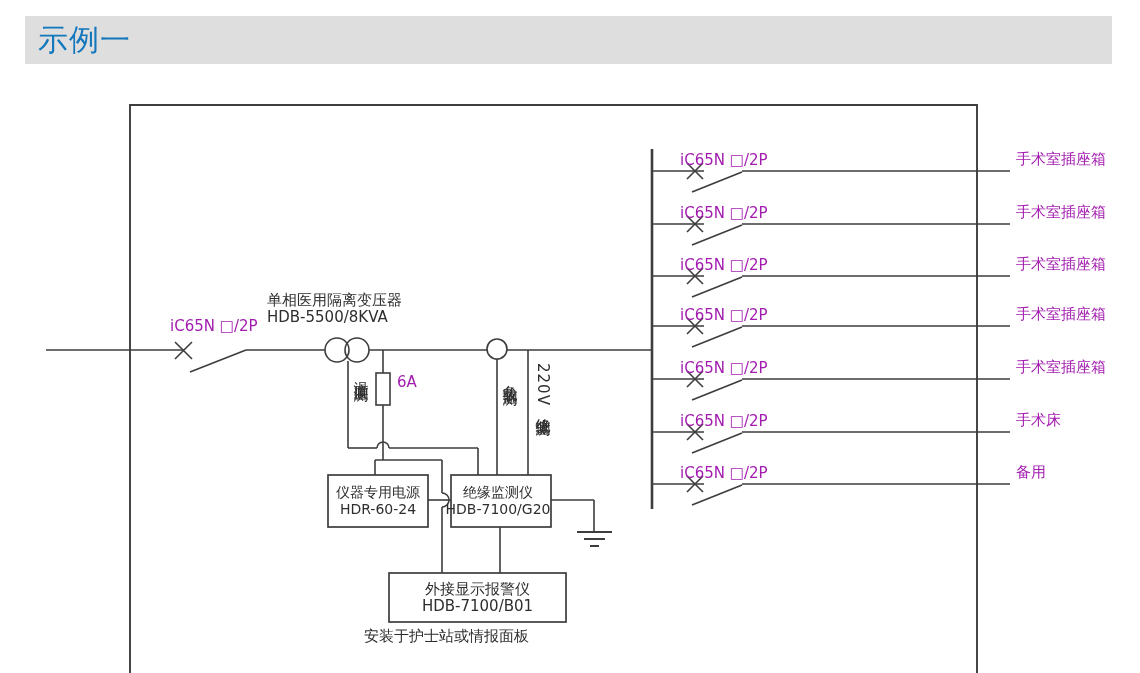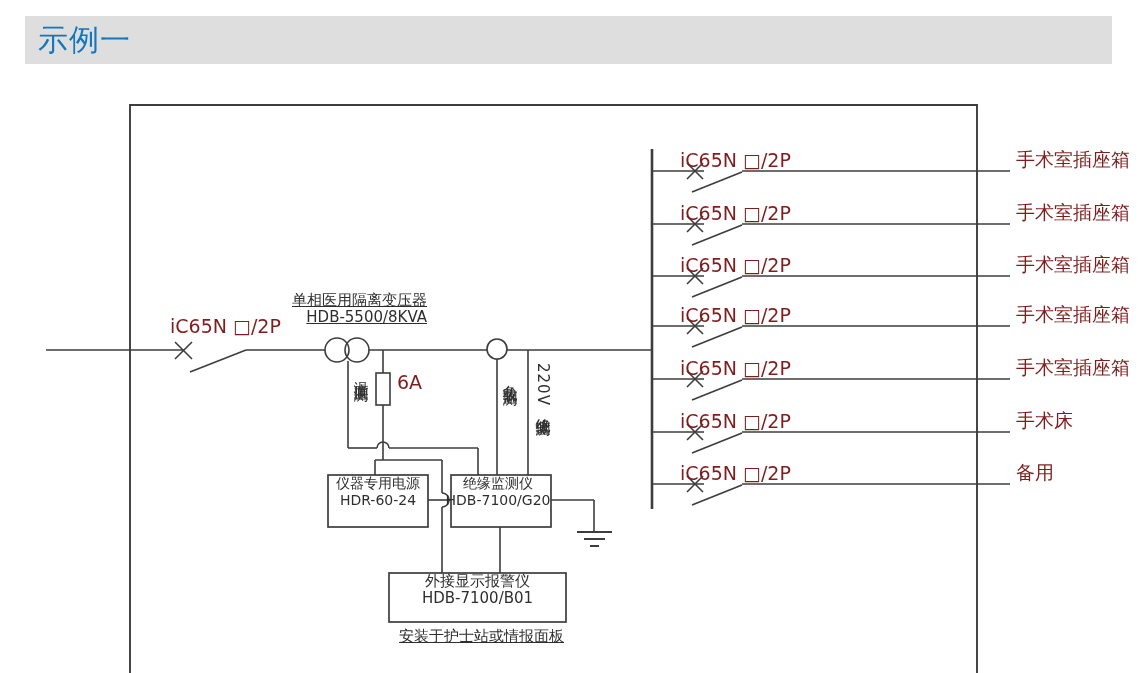--- a/index.html
+++ b/index.html
@@ -14,35 +14,35 @@
     position:absolute;left:25px;top:16px;width:1087px;height:48px;
     background:#dedede;
   }
   .title-text{
     position:absolute;left:13px;top:8px;
     font-size:30px;line-height:32px;color:#1277bd;letter-spacing:1px;
     white-space:nowrap;
   }
   svg.wires{position:absolute;left:0;top:0;}
   .lbl{
-    position:absolute;font-size:19px;line-height:18px;color:#7f1d1d;
+    position:absolute;font-size:15px;line-height:18px;color:#a21caf;
     white-space:nowrap;
   }
   .lbl2{
     position:absolute;font-size:15px;line-height:17px;color:#2e2e2e;
-    text-align:right;white-space:nowrap;text-decoration:underline;
+    text-align:left;white-space:nowrap;
   }
   .vlbl{
     position:absolute;font-size:15px;color:#2e2e2e;
     writing-mode:vertical-rl;text-orientation:mixed;
     letter-spacing:2px;white-space:nowrap;line-height:17px;
   }
   .boxlbl{
     position:absolute;display:flex;flex-direction:column;
-    align-items:center;text-align:center;
+    align-items:center;justify-content:center;text-align:center;
     font-size:14px;line-height:17px;color:#2e2e2e;white-space:nowrap;
   }
 </style>
 </head>
 <body>
 
 <div class="stage">
 
   <div class="title-band">
     <div class="title-text">示例一</div>

